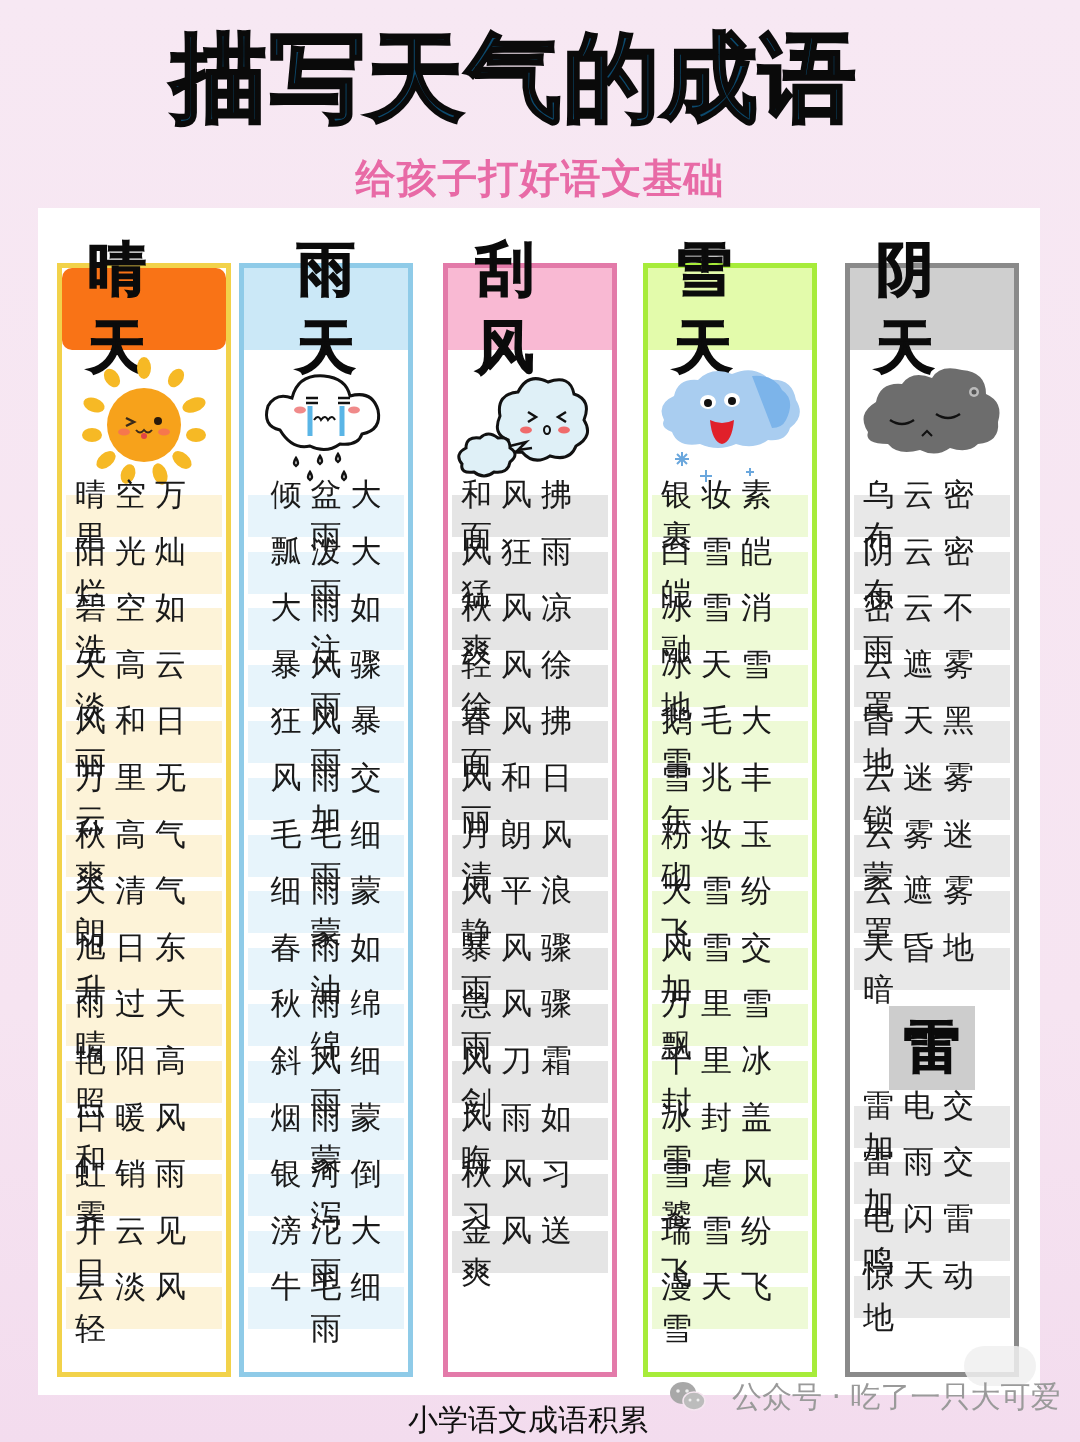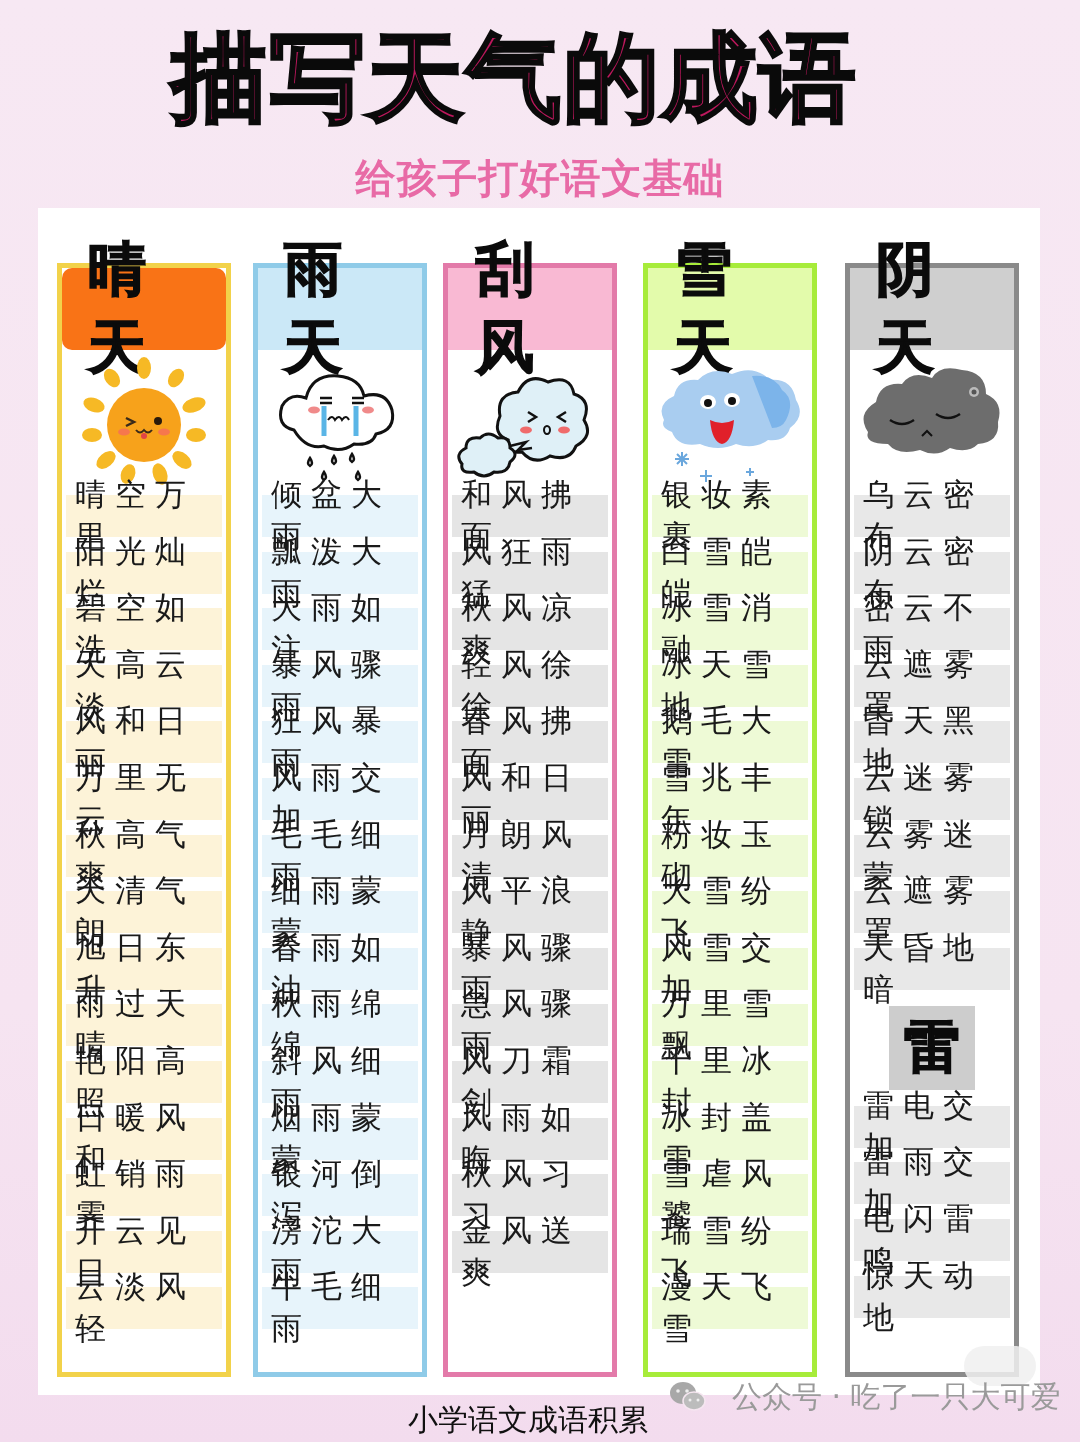--- a/index.html
+++ b/index.html
@@ -4,21 +4,21 @@
 <style>
   * { box-sizing: border-box; margin: 0; padding: 0; }
   html, body { width: 1080px; height: 1442px; overflow: hidden; }
   body {
     background: linear-gradient(180deg, #f7e8f3 0%, #f6e4f1 70%, #f3dcee 100%);
     font-family: "DejaVu Sans", "Liberation Sans", sans-serif;
     position: relative;
   }
   .title {
     position: absolute; left: 0; top: 18px; width: 1029px;
-    text-align: center; font-size: 96px; font-weight: 900; color: #be185d;
+    text-align: center; font-size: 96px; font-weight: 900; color: #0c4a6e;
     letter-spacing: 2px; line-height: 120px;
     font-family: "DejaVu Sans", sans-serif;
     -webkit-text-stroke: 3px #0a0a0a;
   }
   .subtitle {
     position: absolute; left: 0; top: 150px; width: 1080px;
     text-align: center; font-size: 40px; font-weight: bold; color: #e86aa6;
     line-height: 56px; letter-spacing: 1px;
   }
   .panel {
@@ -41,21 +41,21 @@
   .col .rows { position: absolute; left: 0; top: 227px; width: 100%; }
   .row {
     height: 42px; margin-bottom: 14.6px; margin-left: 4px; margin-right: 4px;
     display: flex; align-items: center; justify-content: center;
     font-size: 31px; color: #1a1a1a; letter-spacing: 9px; padding-left: 9px;
     font-family: "DejaVu Sans", sans-serif;
   }
   .c-yellow { left: 57px; border-color: #f2d24a; }
   .c-yellow .head { background: #f97316; border-radius: 10px; }
   .c-yellow .row { background: #fdf3d8; }
-  .c-blue { left: 253px; border-color: #8fcbe8; }
+  .c-blue { left: 239px; border-color: #8fcbe8; text-align: center; }
   .c-blue .head { background: #cbe8f7; }
   .c-blue .row { background: #e7f4fb; }
   .c-pink { left: 443px; border-color: #e37aa9; }
   .c-pink .head { background: #f9b9d3; padding-left: 28px; }
   .c-pink .row { background: #e5e5e5; }
   .c-green { left: 643px; border-color: #a7ec3a; }
   .c-green .head { background: #e3fbab; }
   .c-green .row { background: #eefad6; }
   .c-gray { left: 845px; border-color: #8a8a8a; }
   .c-gray .head { background: #cfcfcf; }

